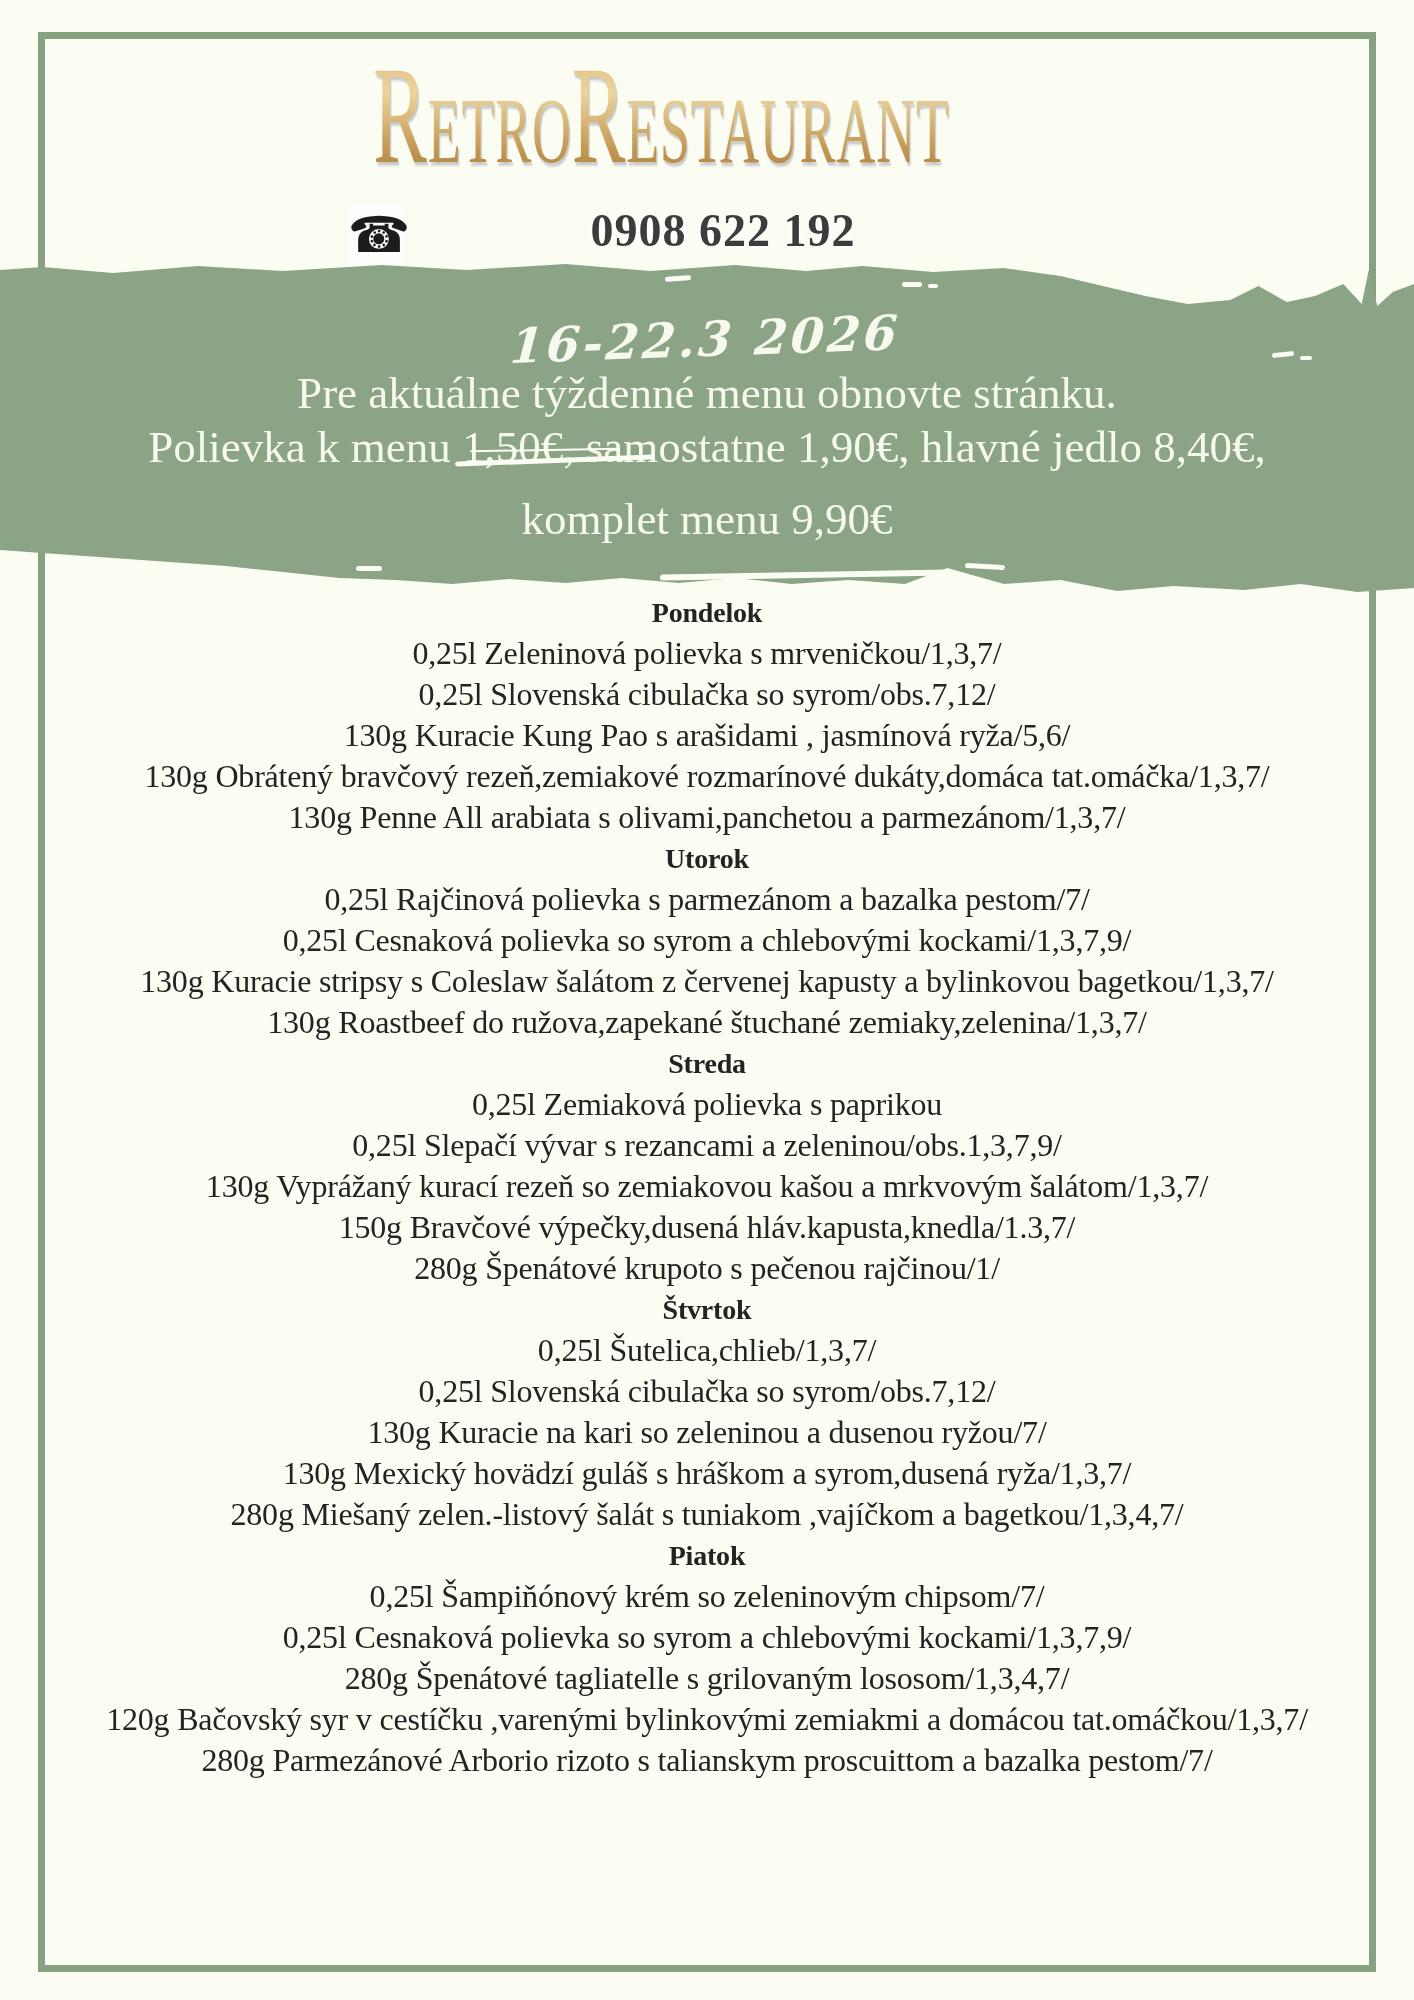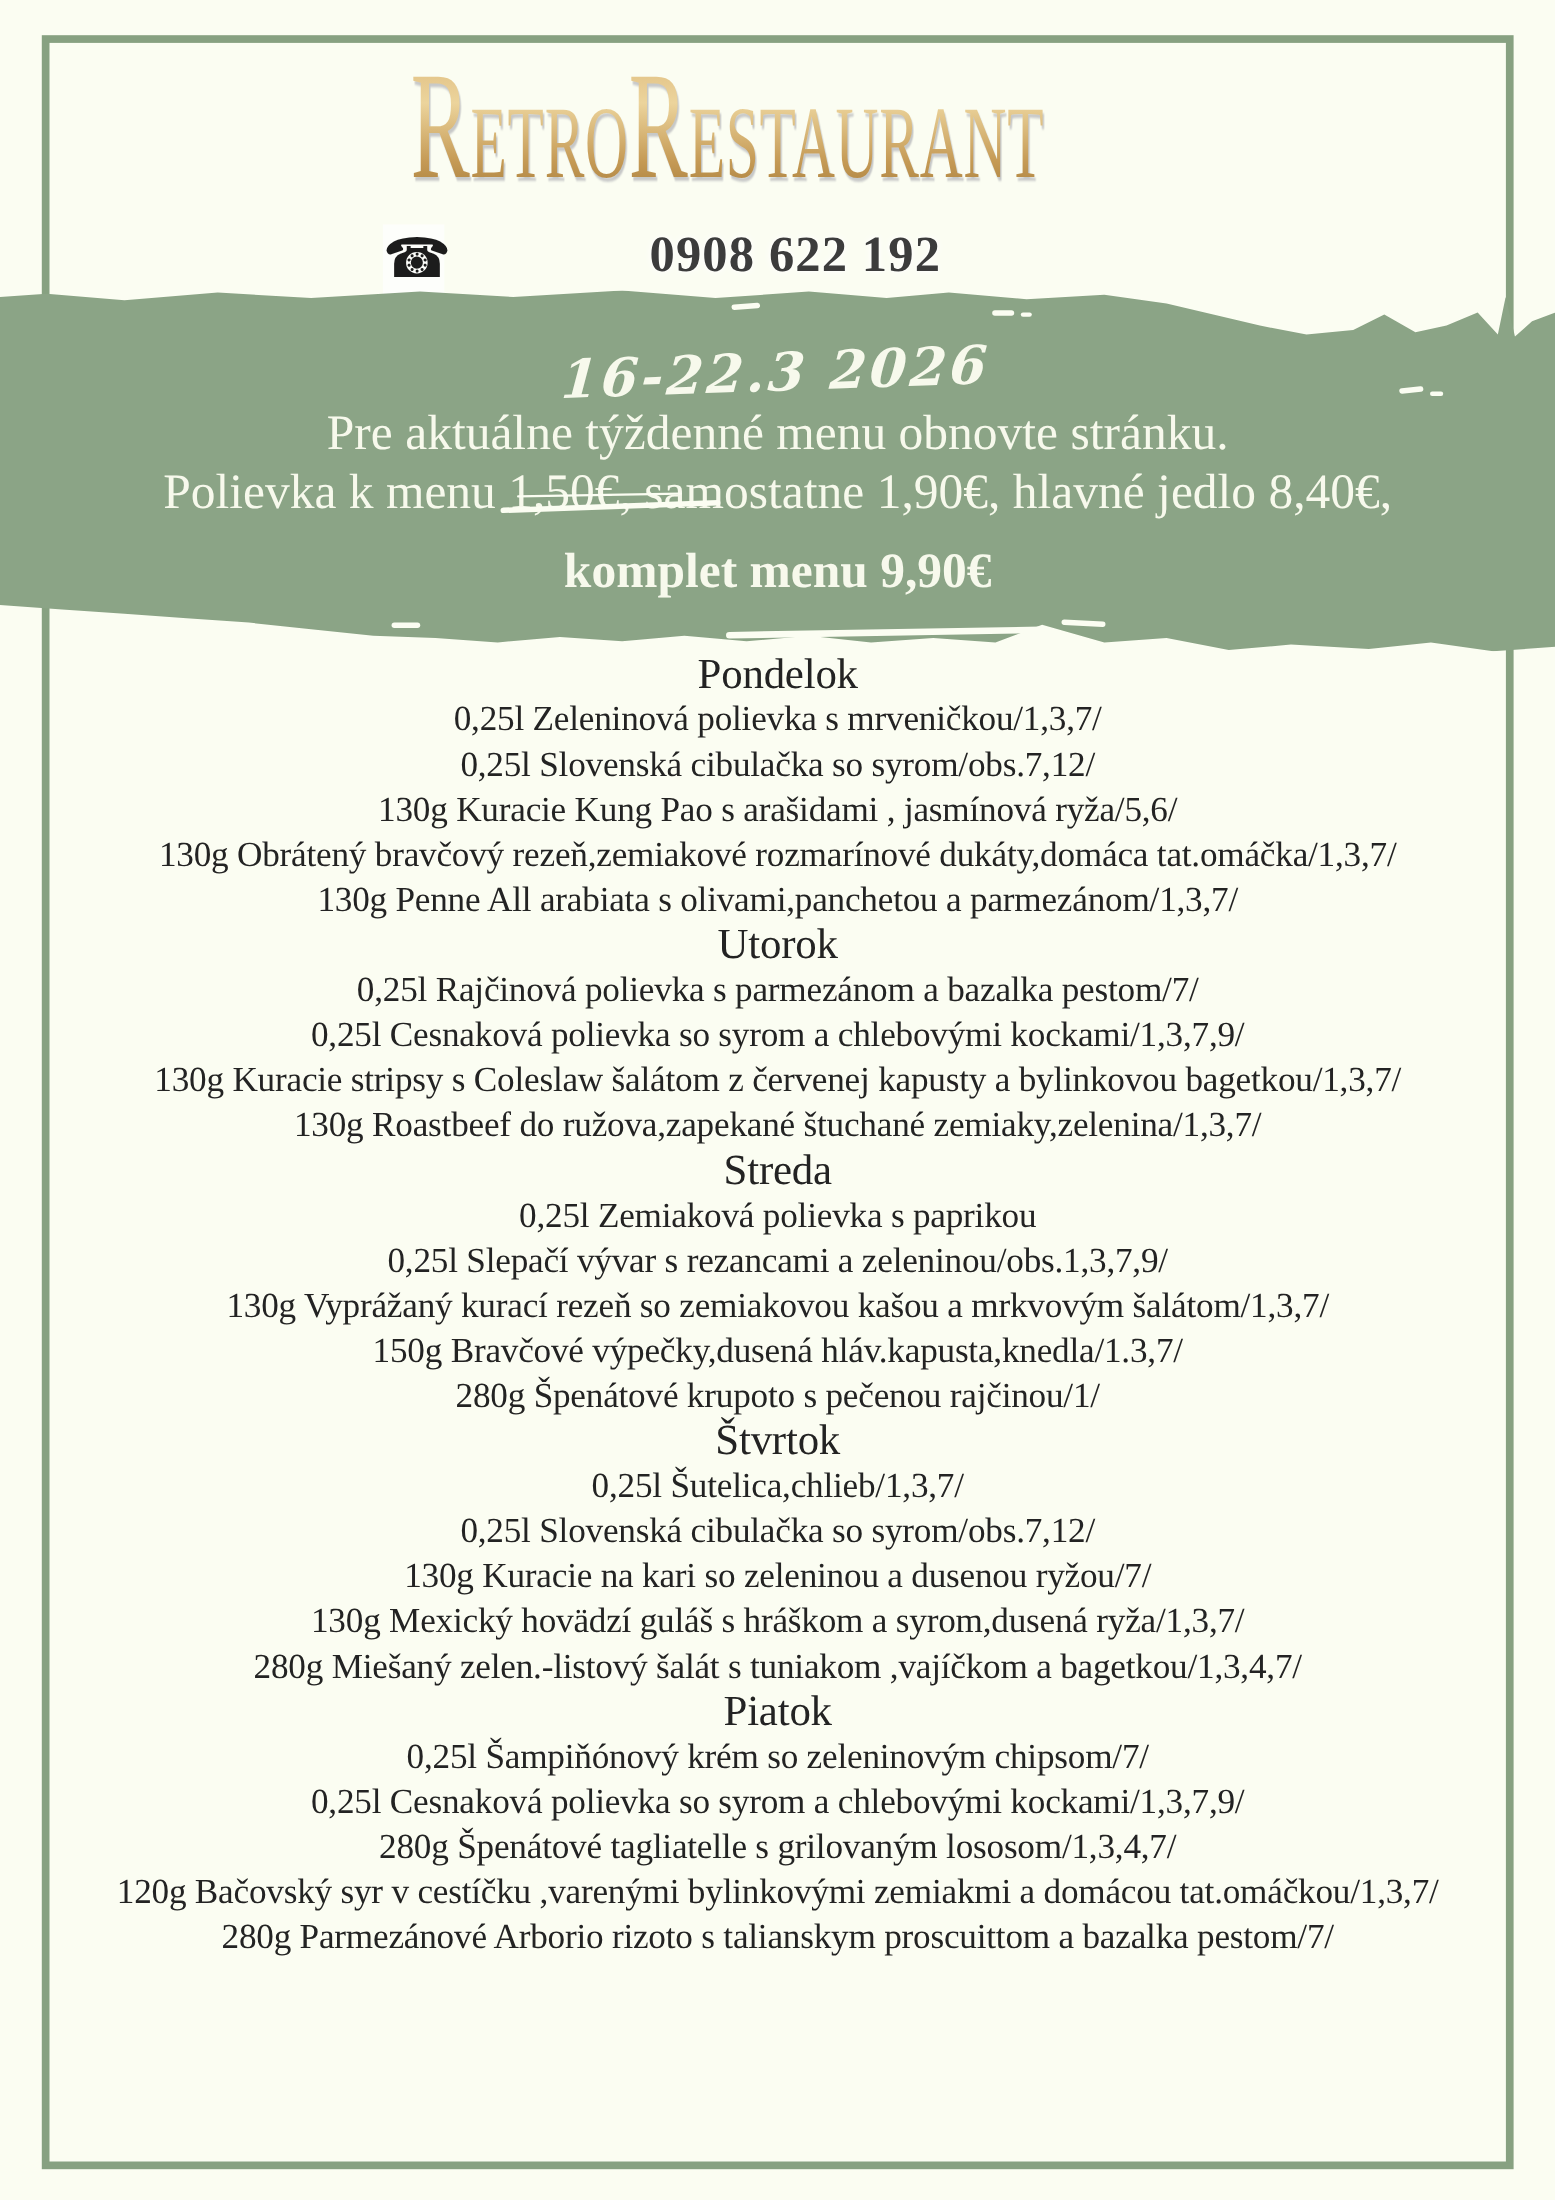--- a/index.html
+++ b/index.html
@@ -48,39 +48,39 @@
       64% 322px,60% 318px,56% 322px,52% 316px,48% 321px,44% 316px,40% 321px,36% 317px,32% 322px,
       28% 318px,24% 316px,20% 310px,16% 304px,12% 300px,8% 296px,4% 292px,0 288px);
   }
   .banner-content{position:absolute;left:0;top:0;width:1414px;text-align:center;color:#f7f9ec;}
   .banner-date{
     padding-top:50px;font-size:48px;line-height:54px;font-weight:700;font-style:italic;
     font-family:"DejaVu Serif",serif;letter-spacing:3px;
     transform:rotate(-2deg) skewX(-6deg);
   }
   .banner-line{font-size:45px;line-height:54px;letter-spacing:0;}
-  .banner-line.last{margin-top:18px;font-weight:bold;}
+  .banner-line.last{margin-top:18px;}
   
   .mark{position:absolute;background:#fbfdf2;border-radius:3px;z-index:4;}
   .m1{left:665px;top:276px;width:26px;height:5px;transform:rotate(-4deg);}
   .m2{left:902px;top:282px;width:20px;height:5px;}
   .m2b{left:928px;top:284px;width:10px;height:4px;}
   .m3{left:1272px;top:352px;width:22px;height:5px;transform:rotate(-6deg);}
   .m3b{left:1300px;top:356px;width:12px;height:4px;}
   .strike1{left:455px;top:458px;width:200px;height:5px;transform:rotate(-2deg);}
   .strike2{left:470px;top:449px;width:150px;height:2px;transform:rotate(-1deg);}
   .under1{left:660px;top:572px;width:290px;height:6px;transform:rotate(-1deg);}
   .under2{left:965px;top:564px;width:40px;height:5px;transform:rotate(3deg);}
   .under3{left:356px;top:566px;width:26px;height:5px;}
   
   .menu{
     position:absolute;left:0;top:592px;width:1414px;text-align:center;z-index:2;
     color:#232323;letter-spacing:-0.2px;
   }
-  .day-name{font-size:39px;line-height:41px;font-weight:400;margin:0;}
+  .day-name{font-size:28px;line-height:41px;font-weight:700;margin:0;}
   .menu-item{font-size:32px;line-height:41px;}
 </style>
 </head>
 <body>
 
 <div class="frame"></div>
 
 <div class="header">
   <div class="logo">
     <span class="logo-inner"><span class="logo-initial">R</span><span class="logo-rest">ETRO</span><span class="logo-initial">R</span><span class="logo-rest">ESTAURANT</span></span>

